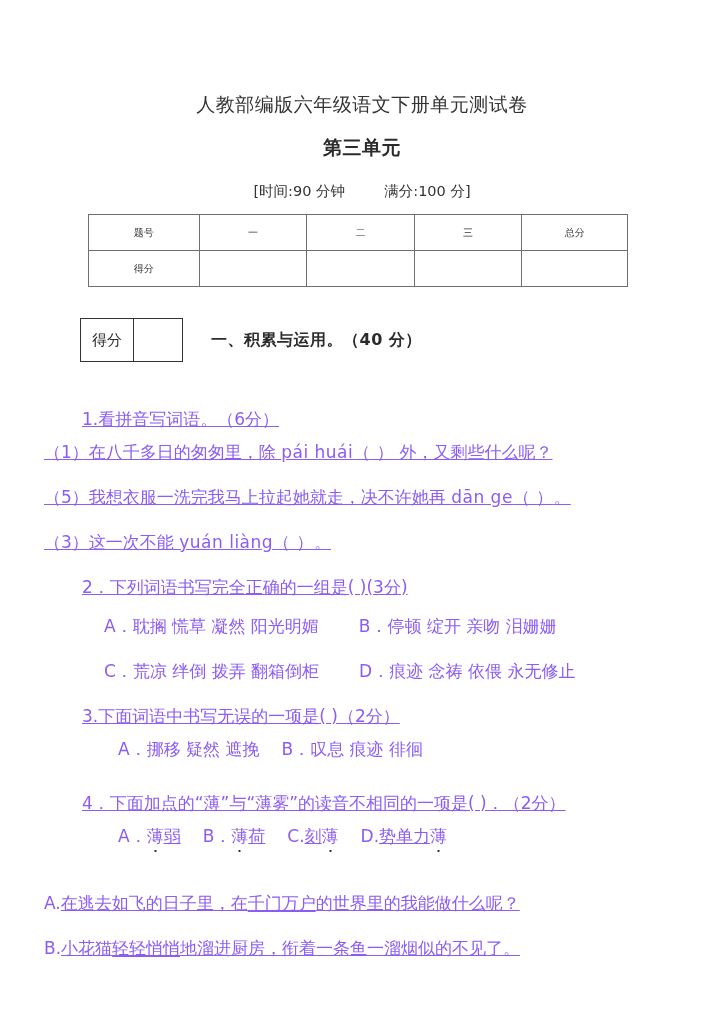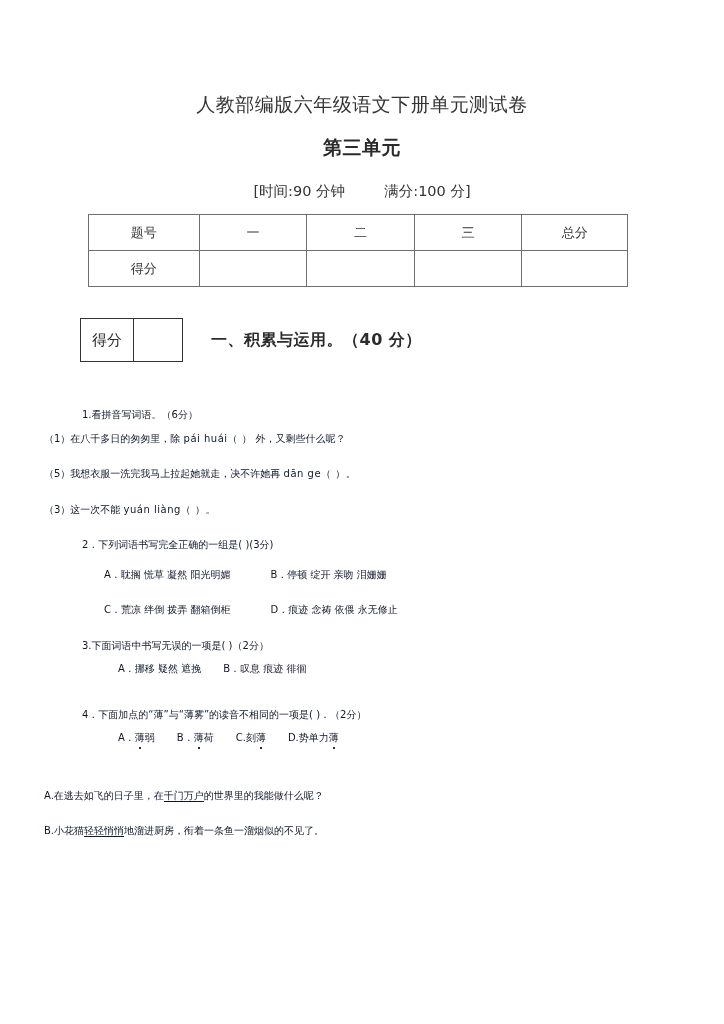--- a/index.html
+++ b/index.html
@@ -65,21 +65,21 @@
     left: 88px;
     width: 540px;
     border-collapse: collapse;
     table-layout: fixed;
   }
   .score-table td {
     border: 1px solid #6f6f6f;
     height: 33px;
     text-align: center;
     vertical-align: middle;
-    font-size: 13px;
+    font-size: 10px;
     color: #333;
   }
   .score-table col.c-label { width: 110px; }
   .score-table col.c-n { width: 107px; }
   .score-table col.c-total { width: 105px; }
 
   
   .section-block {
     position: absolute;
     top: 318px;
@@ -114,23 +114,24 @@
   }
 
   
   .questions {
     position: absolute;
     top: 408px;
     left: 0;
     width: 724px;
   }
   .q {
-    font-size: 10px;
-    color: #0f172a;
+    font-size: 17px;
+    color: #8b5cf6;
     line-height: 1.35;
+    text-decoration: underline;
   }
   .q-stem {
     margin-left: 82px;
   }
   .q-sub {
     margin-left: 44px;
   }
   .q-opts {
     margin-left: 104px;
   }

